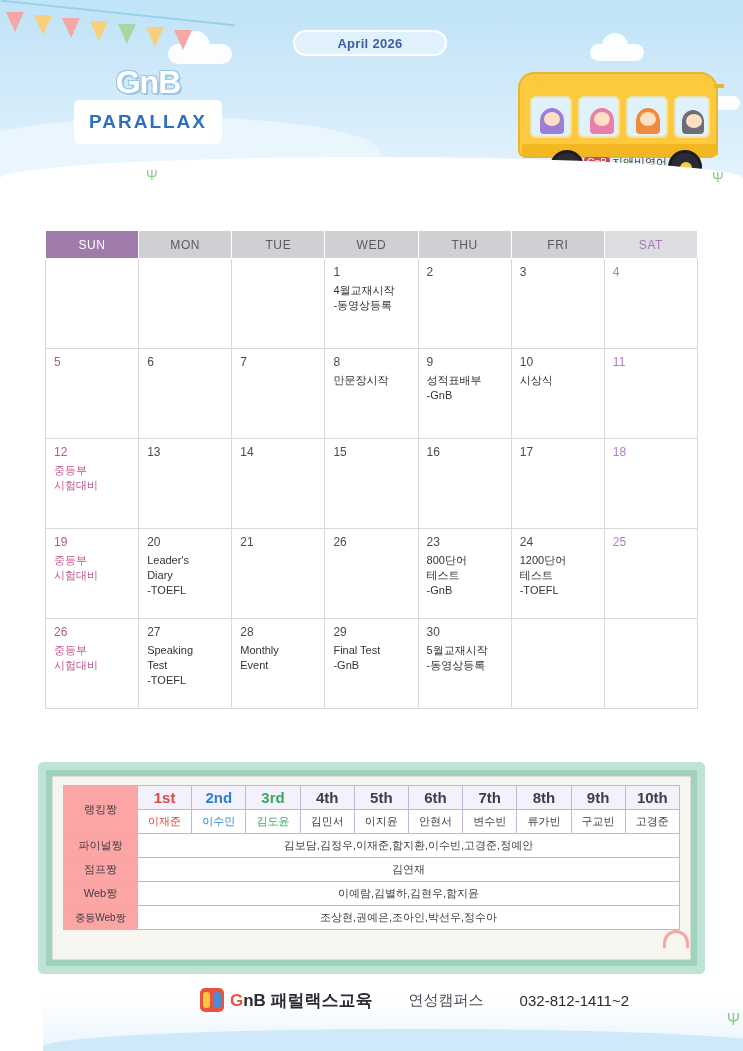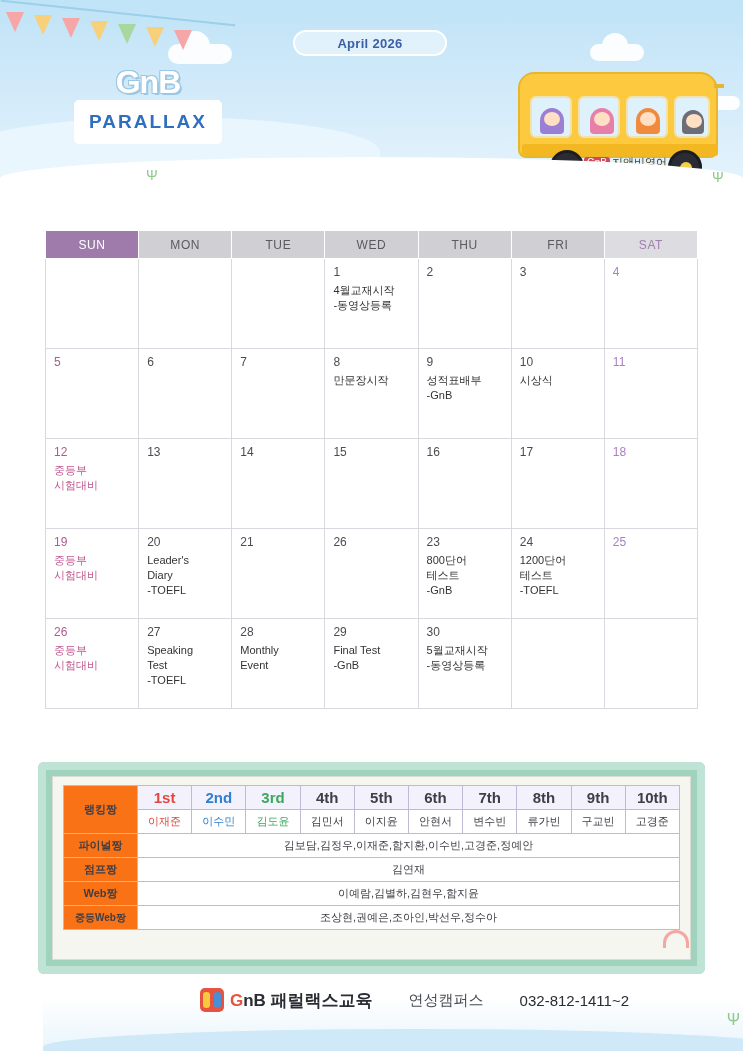--- a/index.html
+++ b/index.html
@@ -164,21 +164,21 @@
   }
   .panel-inner {
     width:100%; height:100%; background:#f6f6f0;
     border:1px solid #dcdcd2; padding:8px 10px;
   }
   table.rank { border-collapse:collapse; width:100%; table-layout:fixed; font-size:11px; }
   table.rank td, table.rank th {
     border:1px solid #bfb9d6; height:24px; text-align:center; color:#3e3e46;
     padding:0 2px;
   }
-  .rk-label { background:#f97316; color:#4a3f8f; font-weight:bold; width:74px; font-size:11px; }
+  .rk-label { background:#fca5a5; color:#4a3f8f; font-weight:normal; width:74px; font-size:11px; }
   .rk-head { background:#f3f1fb; font-weight:bold; font-size:15px; color:#3e3e46; }
   .rk-head.g1 { color:#e0483f; }
   .rk-head.g2 { color:#2f7fd0; }
   .rk-head.g3 { color:#3aa85f; }
   .rk-name { background:#ffffff;margin-left:22px; }
   .rk-name.g1 { color:#e0483f; }
   .rk-name.g2 { color:#2f7fd0; }
   .rk-name.g3 { color:#3aa85f; }
   .rk-row-label.small { font-size:10px; }
   .rk-wide { background:#ffffff; }

